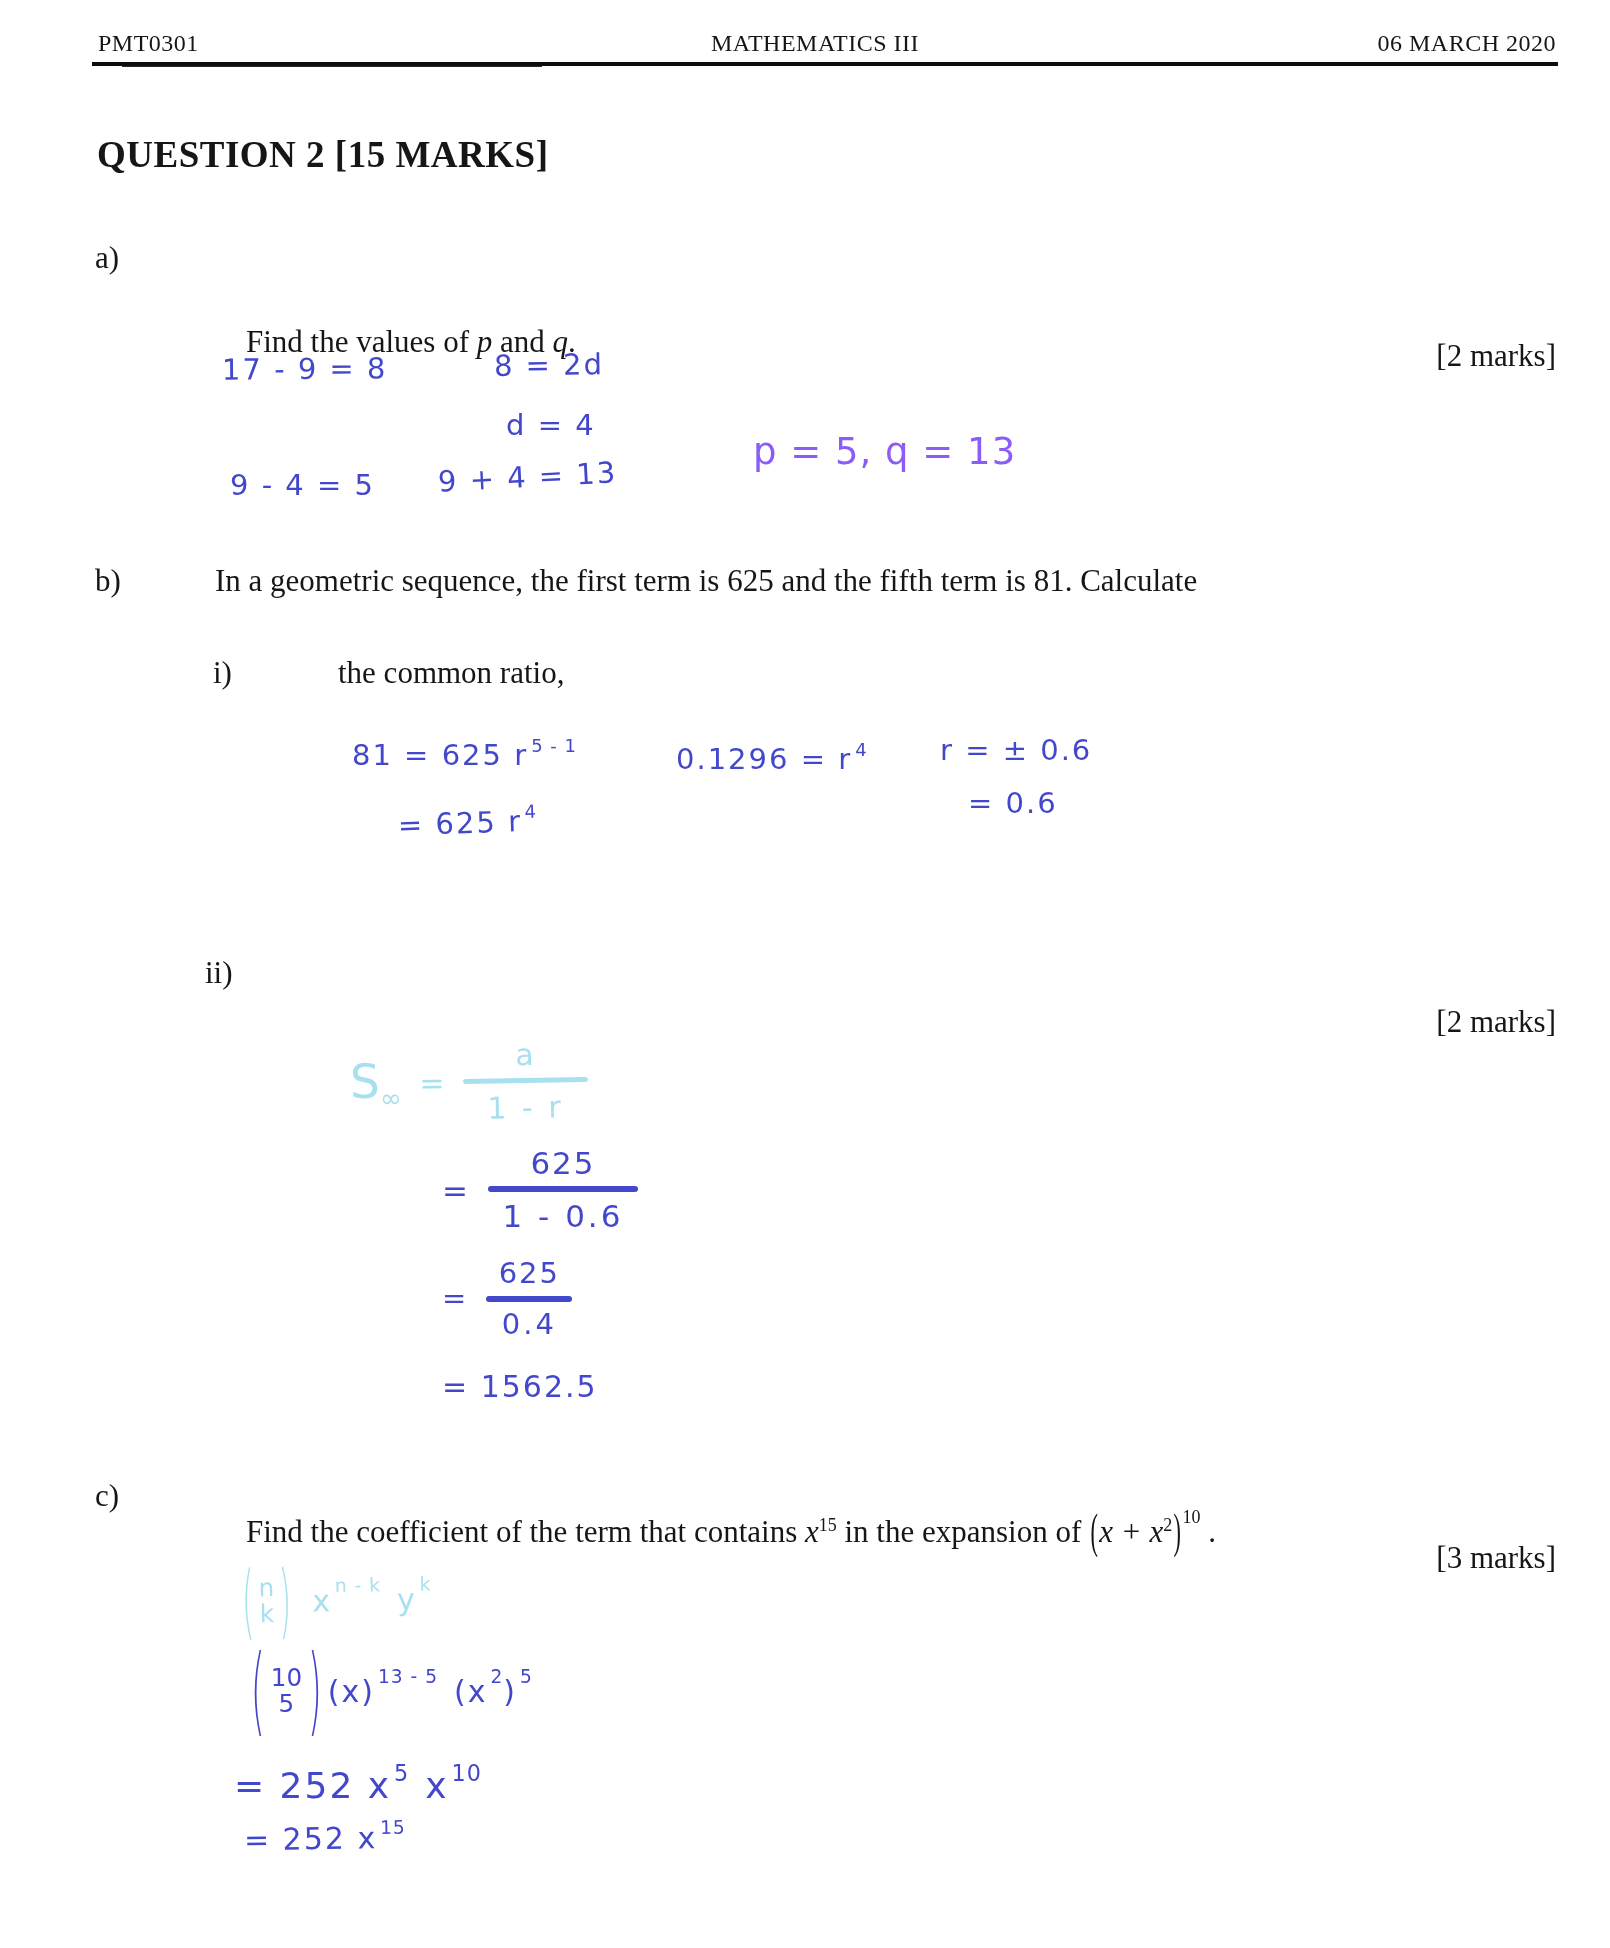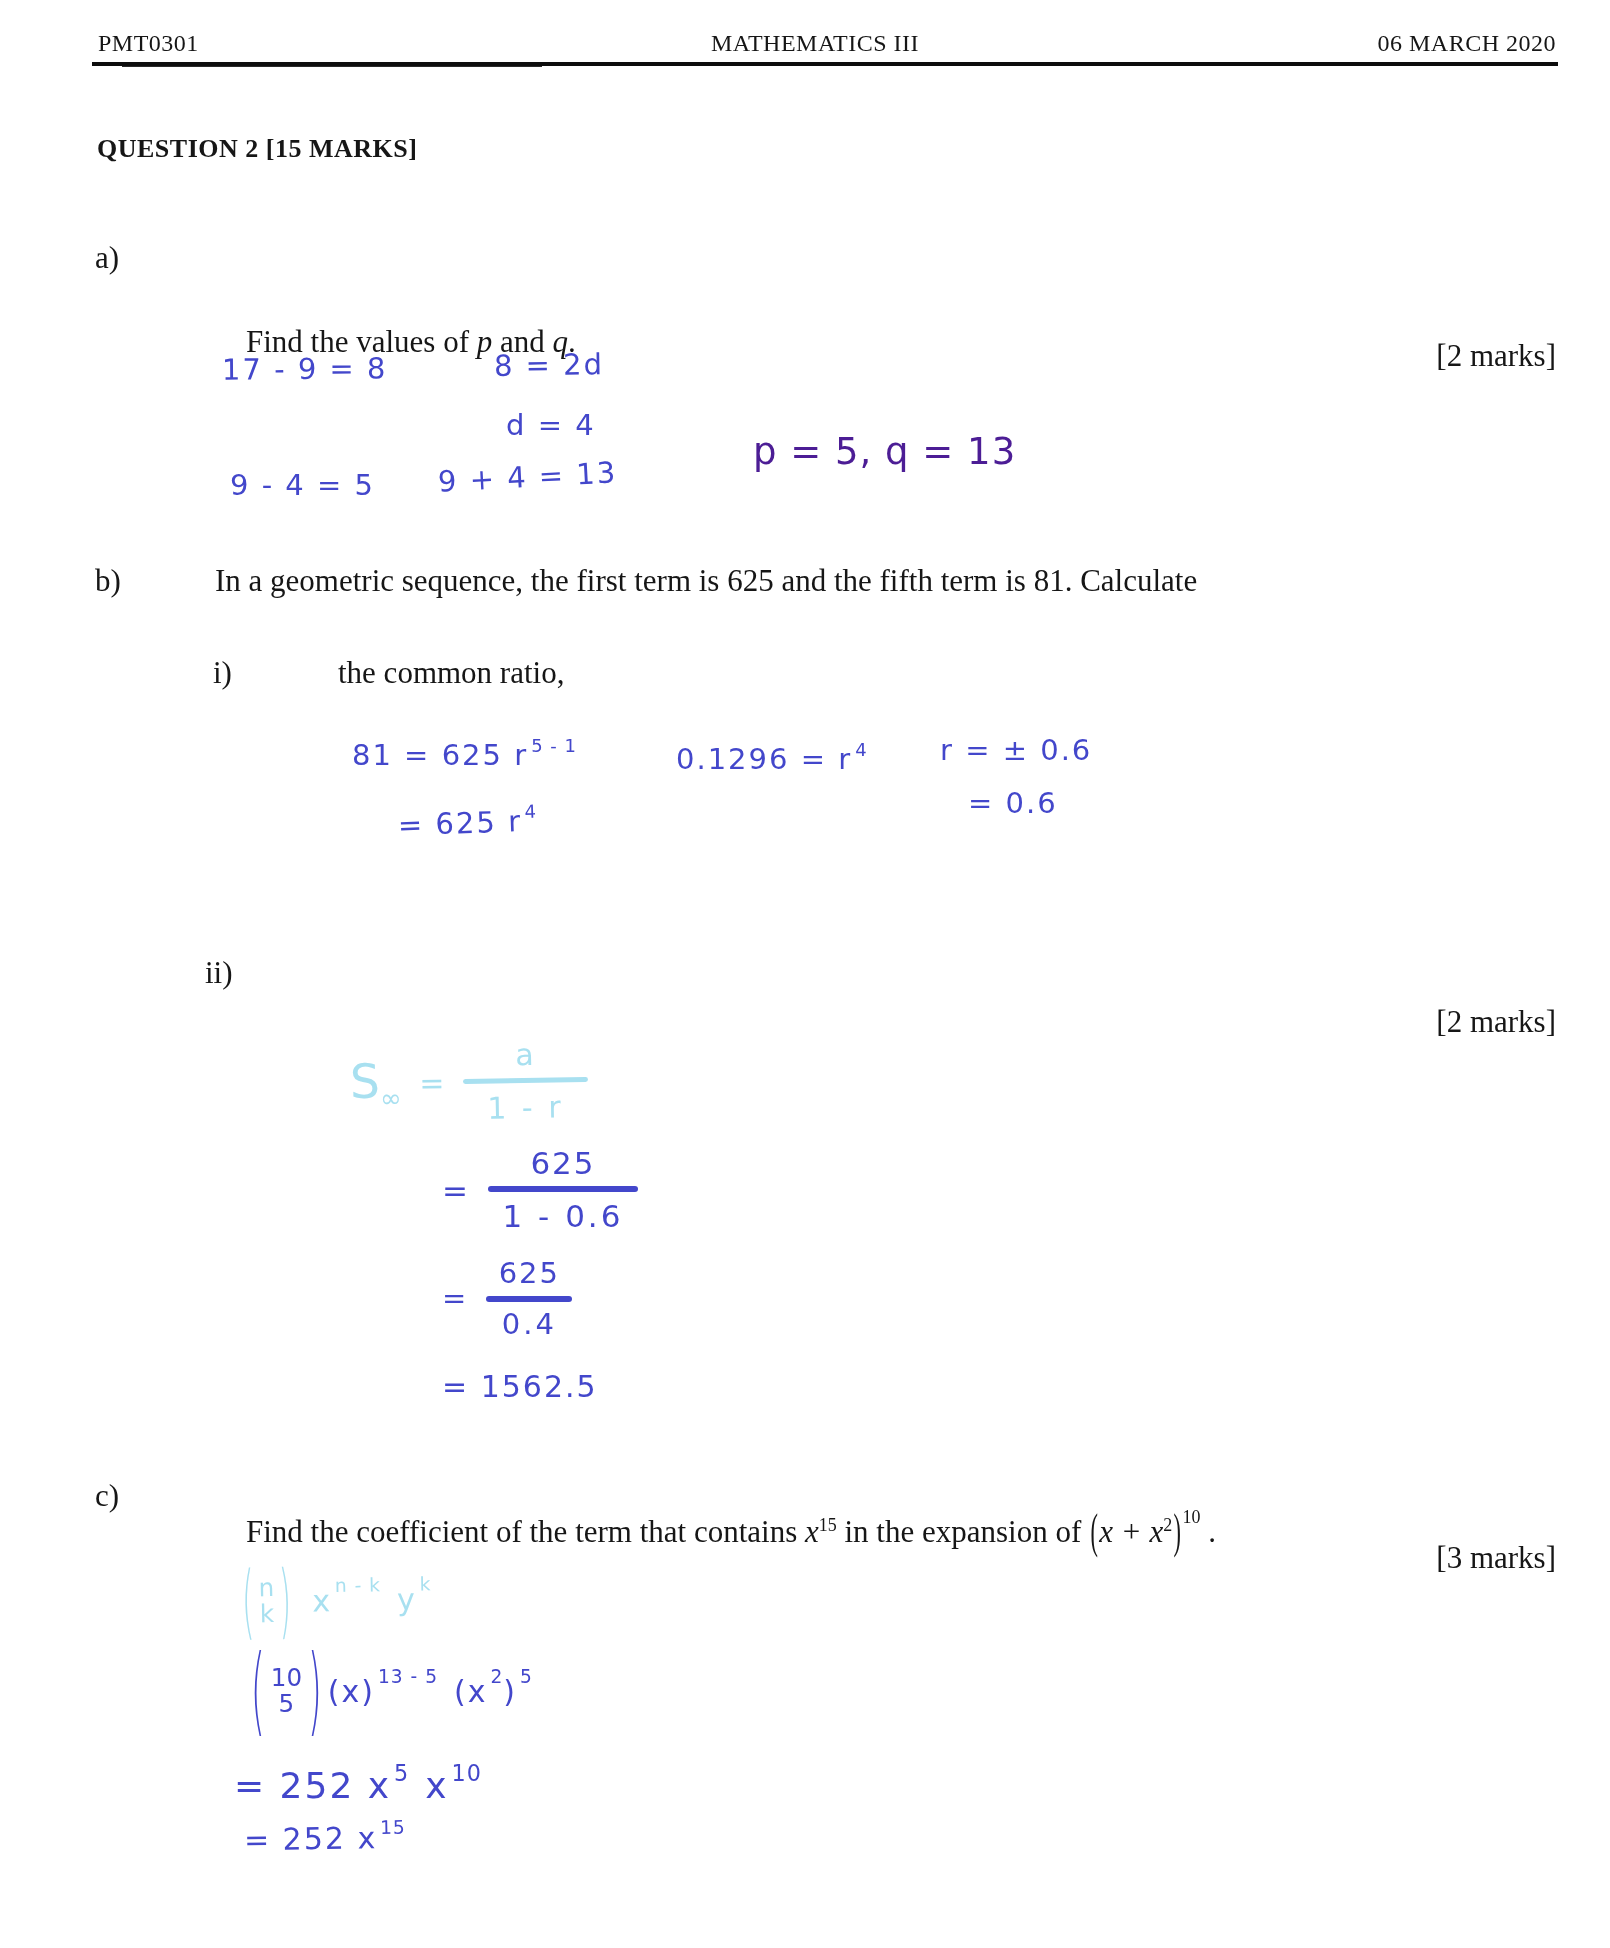--- a/index.html
+++ b/index.html
@@ -6,32 +6,32 @@
   .page{
     position:relative;width:1610px;height:1948px;background:#ffffff;
     overflow:hidden;font-family:"Liberation Serif",serif;color:#161616;
   }
   .abs{position:absolute;line-height:1.15;}
   .keepsp{white-space:pre-wrap;}
   .it{font-style:italic;}
   .hdr{font-size:24px;letter-spacing:0.5px;}
   .rule{position:absolute;left:92px;width:1466px;height:4px;background:#0d0d0d;}
   .rule:after{content:"";position:absolute;left:30px;top:4px;width:420px;height:1px;background:#2a2a2a;}
-  .qtitle{font-size:26px;font-weight:bold;letter-spacing:0.5px;}
+  .qtitle{font-size:37px;font-weight:bold;letter-spacing:0.5px;}
   .body31{font-size:31px;}
   .marks{font-size:31px;}
   .right-anchor{right:54px;text-align:left;}
   
   .psup{font-size:0.58em;position:relative;top:-0.6em;letter-spacing:0;}
   .psup-hi{font-size:0.58em;position:relative;top:-1.05em;}
   .bigp{display:inline-block;transform:scale(0.72,1.55);transform-origin:center 55%;font-weight:400;}
   
   .hw{font-family:"DejaVu Sans",sans-serif;color:#4347cb;font-size:29px;letter-spacing:2px;line-height:1.1;}
   .hw-cyan{color:#a8e0f0;}
-  .answer{font-family:"DejaVu Sans",sans-serif;color:#4c1d95;font-size:37px;letter-spacing:1px;}
+  .answer{font-family:"DejaVu Sans",sans-serif;color:#8b5cf6;font-size:37px;letter-spacing:1px;}
   .hsup{font-size:0.62em;position:relative;top:-0.75em;letter-spacing:1px;margin-left:3px;}
   .gap-l{margin-left:16px;}
   
   .frow{position:absolute;display:flex;align-items:center;gap:18px;font-family:"DejaVu Sans",sans-serif;}
   .frac{display:inline-flex;flex-direction:column;align-items:center;}
   .fnum{padding:0 10px 6px;}
   .fbar{align-self:stretch;height:6px;background:currentColor;border-radius:3px;}
   .fbar-thin{height:5px;}
   .fden{padding:7px 10px 0;letter-spacing:3px;}
   .sinf{font-size:47px;letter-spacing:0;}

